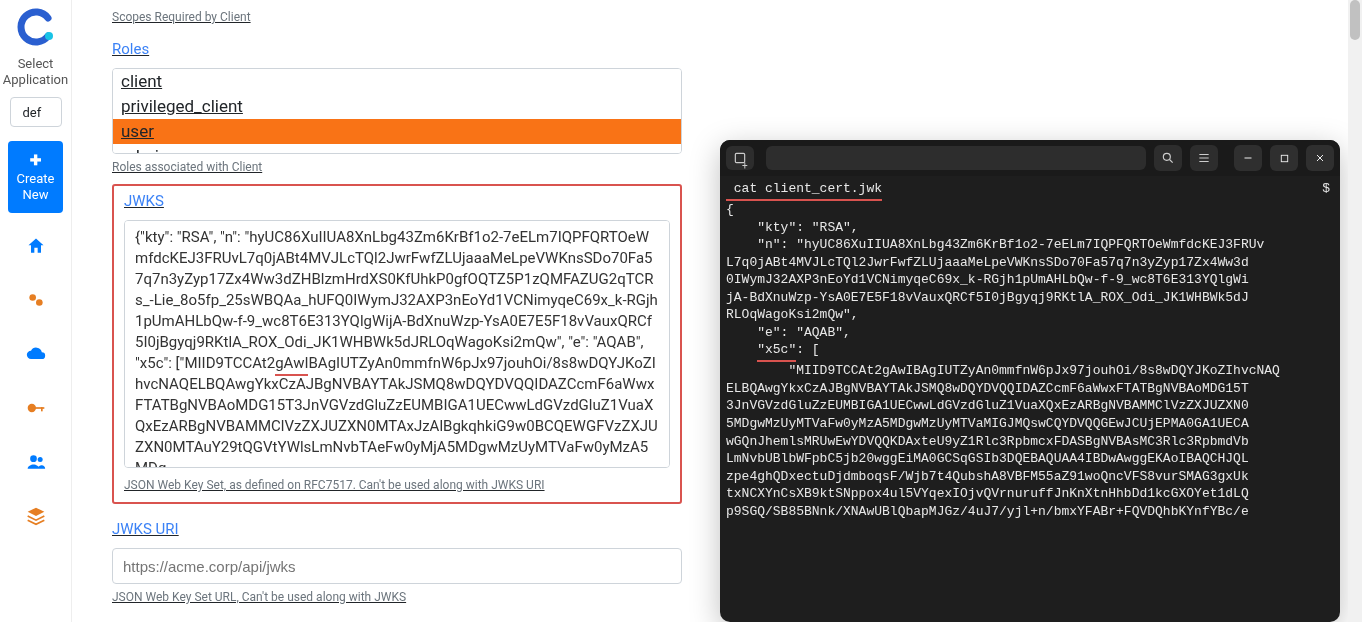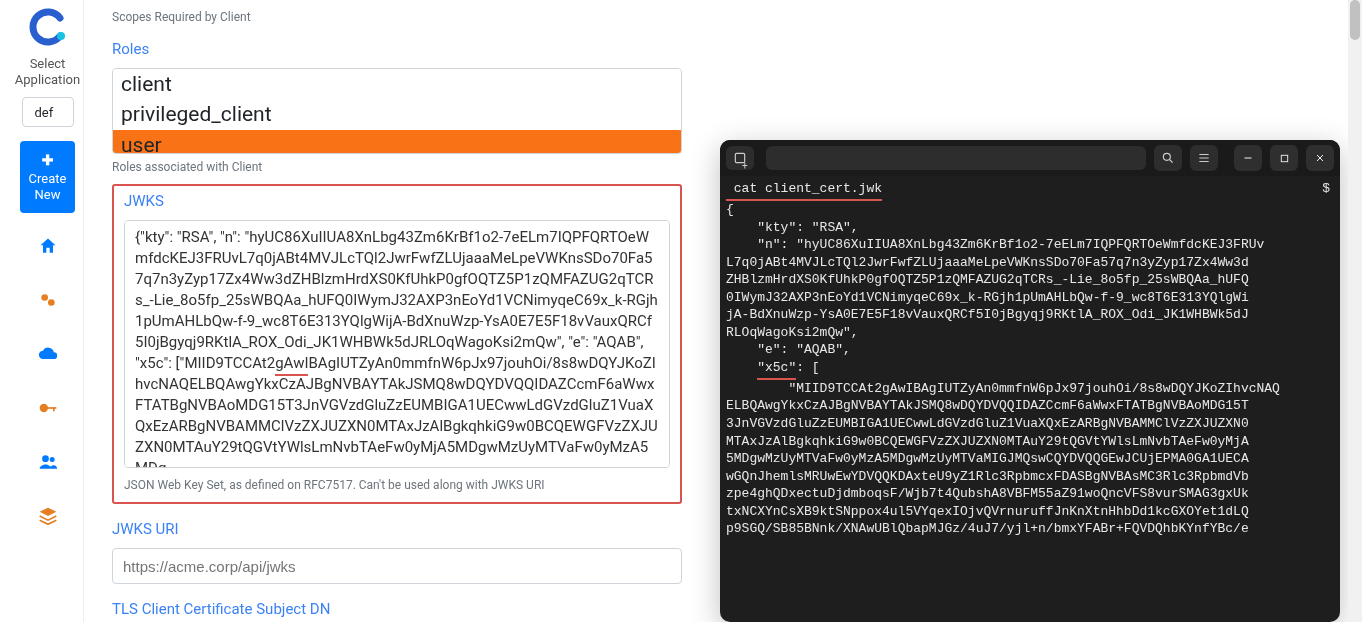--- a/index.html
+++ b/index.html
@@ -1,36 +1,36 @@
 <!DOCTYPE html>
 <html><head>
 <meta charset="utf-8">
 <style>
   * { box-sizing: border-box; margin: 0; padding: 0; }
   body { font-family: -apple-system, BlinkMacSystemFont, "Segoe UI", Roboto, Helvetica, Arial, sans-serif; background: #fff; color: #212529; width: 1362px; height: 622px; overflow: hidden; position: relative; }
 
-  .sidebar { position: absolute; left: 12px; top: 0; width: 72px; height: 622px; background: #fff; border-right: 1px solid #eee; display: flex; flex-direction: column; align-items: center; padding-top: 6px; }
+  .sidebar { position: absolute; left: 0; top: 0; width: 72px; height: 622px; background: #fff; border-right: 1px solid #eee; display: flex; flex-direction: column; align-items: center; padding-top: 6px; }
   .logo { width: 42px; height: 42px; position: relative; }
   .logo svg { display: block; }
   .select-app { font-size: 13px; color: #555; margin-top: 8px; text-align: center; line-height: 1.2; }
   .app-select-box { margin-top: 10px; width: 52px; height: 30px; border: 1px solid #ced4da; border-radius: 4px; display: flex; align-items: center; padding-left: 12px; font-size: 13px; }
   .create-new { margin-top: 14px; width: 55px; background: #007bff; color: #fff; border-radius: 4px; padding: 11px 4px; text-align: center; font-size: 13px; line-height: 1.2; }
   .create-new .plus { font-size: 14px; font-weight: bold; display: block; margin-bottom: 2px; }
   .nav-icons { margin-top: 22px; display: flex; flex-direction: column; align-items: center; gap: 32px; }
   .nav-icon { width: 22px; height: 22px; color: #007bff; display: flex; align-items: center; justify-content: center; }
   .nav-icon.orange { color: #e67e22; }
   .nav-icon svg { width: 20px; height: 20px; }
 
-  .main { position: absolute; left: 72px; top: 0; width: 630px; height: 622px; padding: 0 20px 0 40px; overflow: hidden; }
+  .main { position: absolute; left: 72px; top: 0; width: 630px; height: 622px; padding: 0 20px 0 40px; overflow: hidden; text-decoration: underline; }
 
   .scopes-hint { font-size: 12px; color: #6c757d; margin-top: 10px; }
   .section-label { font-size: 15px; color: #3b82f6; margin-top: 16px; margin-bottom: 10px; }
 
   .roles-box { border: 1px solid #ced4da; border-radius: 4px; height: 86px; overflow-y: scroll; background: #fff; }
-  .roles-box .role { padding: 1px 8px; font-size: 21px; cursor: default; line-height: 1.35; }
+  .roles-box .role { padding: 1px 8px; font-size: 17px; cursor: default; line-height: 1.35; }
   .roles-box .role.selected { background: #f97316; }
   .field-hint { font-size: 12px; color: #6c757d; margin-top: 6px; }
 
   .jwks-block { border: 2px solid #d9534f; border-radius: 3px; margin-top: 10px; padding: 6px 10px 10px 10px; }
   .jwks-block .section-label { margin-top: 0; }
   .jwks-textarea-wrap { position: relative; }
   .jwks-textarea { width: 100%; height: 248px; border: 1px solid #ced4da; border-radius: 4px; padding: 6px 10px; font-size: 15px; font-family: inherit; resize: none; overflow-y: scroll; line-height: 1.4; word-break: break-all; color: #333; }
   .jwks-underline1 { position: absolute; left: 151px; top: 154px; width: 33px; height: 2px; background: #d9534f; }
 
   .jwks-uri-input { width: 100%; height: 36px; border: 1px solid #ced4da; border-radius: 4px; padding: 0 10px; font-size: 15px; color: #ec4899; }
@@ -126,20 +126,21 @@
     <div class="section-label">JWKS</div>
     <div class="jwks-textarea-wrap">
       <textarea class="jwks-textarea" id="jwks-ta" style="">{"kty": "RSA", "n": "hyUC86XuIIUA8XnLbg43Zm6KrBf1o2-7eELm7IQPFQRTOeWmfdcKEJ3FRUvL7q0jABt4MVJLcTQl2JwrFwfZLUjaaaMeLpeVWKnsSDo70Fa57q7n3yZyp17Zx4Ww3dZHBlzmHrdXS0KfUhkP0gfOQTZ5P1zQMFAZUG2qTCRs_-Lie_8o5fp_25sWBQAa_hUFQ0IWymJ32AXP3nEoYd1VCNimyqeC69x_k-RGjh1pUmAHLbQw-f-9_wc8T6E313YQlgWijA-BdXnuWzp-YsA0E7E5F18vVauxQRCf5I0jBgyqj9RKtlA_ROX_Odi_JK1WHBWk5dJRLOqWagoKsi2mQw", "e": "AQAB", "x5c": ["MIID9TCCAt2gAwIBAgIUTZyAn0mmfnW6pJx97jouhOi/8s8wDQYJKoZIhvcNAQELBQAwgYkxCzAJBgNVBAYTAkJSMQ8wDQYDVQQIDAZCcmF6aWwxFTATBgNVBAoMDG15T3JnVGVzdGluZzEUMBIGA1UECwwLdGVzdGluZ1VuaXQxEzARBgNVBAMMClVzZXJUZXN0MTAxJzAlBgkqhkiG9w0BCQEWGFVzZXJUZXN0MTAuY29tQGVtYWlsLmNvbTAeFw0yMjA5MDgwMzUyMTVaFw0yMzA5MDg</textarea>
       <div class="jwks-underline1"></div>
     </div>
     <div class="field-hint">JSON Web Key Set, as defined on RFC7517. Can't be used along with JWKS URI</div>
   </div>
 
   <div class="section-label">JWKS URI</div>
   <input class="jwks-uri-input" placeholder="https://acme.corp/api/jwks" style="">
+  <div class="field-hint">JSON Web Key Set URL, Can't be used along with JWKS</div>
 
   <div class="section-label">TLS Client Certificate Subject DN</div>
 </div>
 
 <div class="terminal">
   <div class="term-titlebar">
     <div class="term-tab">
       <svg width="14" height="14" viewBox="0 0 24 24" fill="none" stroke="currentColor" stroke-width="2">
           <rect x="4" y="4" width="16" height="16" rx="2"></rect>
         </svg>
@@ -179,32 +180,31 @@
     </div>
   </div>
   <div class="term-body">
     <span class="dollar">$</span>
     <div class="term-line"><span class="red-underline"> cat client_cert.jwk</span></div>
     <div id="term-lines">
         <div class="term-line">{</div>
         <div class="term-line">    "kty": "RSA",</div>
         <div class="term-line">    "n": "hyUC86XuIIUA8XnLbg43Zm6KrBf1o2-7eELm7IQPFQRTOeWmfdcKEJ3FRUv</div>
         <div class="term-line">L7q0jABt4MVJLcTQl2JwrFwfZLUjaaaMeLpeVWKnsSDo70Fa57q7n3yZyp17Zx4Ww3d</div>
-        <div class="term-line">ZHBlzmHrdXS0KfUhkP0gfOQTZ5P1zQMFAZUG2qTCRs_-Lie_8o5fp_25sWBQAa_hUFQ</div>
         <div class="term-line">0IWymJ32AXP3nEoYd1VCNimyqeC69x_k-RGjh1pUmAHLbQw-f-9_wc8T6E313YQlgWi</div>
         <div class="term-line">jA-BdXnuWzp-YsA0E7E5F18vVauxQRCf5I0jBgyqj9RKtlA_ROX_Odi_JK1WHBWk5dJ</div>
         <div class="term-line">RLOqWagoKsi2mQw",</div>
         <div class="term-line">    "e": "AQAB",</div>
         <div class="term-line">    <span class="red-underline">"x5c"</span>: [</div>
         <div class="term-line">        "MIID9TCCAt2gAwIBAgIUTZyAn0mmfnW6pJx97jouhOi/8s8wDQYJKoZIhvcNAQ</div>
         <div class="term-line">ELBQAwgYkxCzAJBgNVBAYTAkJSMQ8wDQYDVQQIDAZCcmF6aWwxFTATBgNVBAoMDG15T</div>
         <div class="term-line">3JnVGVzdGluZzEUMBIGA1UECwwLdGVzdGluZ1VuaXQxEzARBgNVBAMMClVzZXJUZXN0</div>
-        <div class="term-line">MTAxJzAlBgkqhkiG9w0BCQEWGFVzZXJUZXN0MTAuY29tQGVtYWlsLmNvbTAeFw0yMjA</div>
         <div class="term-line">5MDgwMzUyMTVaFw0yMzA5MDgwMzUyMTVaMIGJMQswCQYDVQQGEwJCUjEPMA0GA1UECA</div>
         <div class="term-line">wGQnJhemlsMRUwEwYDVQQKDAxteU9yZ1Rlc3RpbmcxFDASBgNVBAsMC3Rlc3RpbmdVb</div>
+        <div class="term-line">LmNvbUBlbWFpbC5jb20wggEiMA0GCSqGSIb3DQEBAQUAA4IBDwAwggEKAoIBAQCHJQL</div>
         <div class="term-line">zpe4ghQDxectuDjdmboqsF/Wjb7t4QubshA8VBFM55aZ91woQncVFS8vurSMAG3gxUk</div>
         <div class="term-line">txNCXYnCsXB9ktSNppox4ul5VYqexIOjvQVrnuruffJnKnXtnHhbDd1kcGXOYet1dLQ</div>
         <div class="term-line">p9SGQ/SB85BNnk/XNAwUBlQbapMJGz/4uJ7/yjl+n/bmxYFABr+FQVDQhbKYnfYBc/e</div>
       </div>
   </div>
 </div>
 
 <div class="right-scrollbar">
   <div class="scroll-thumb"></div>
 </div>

